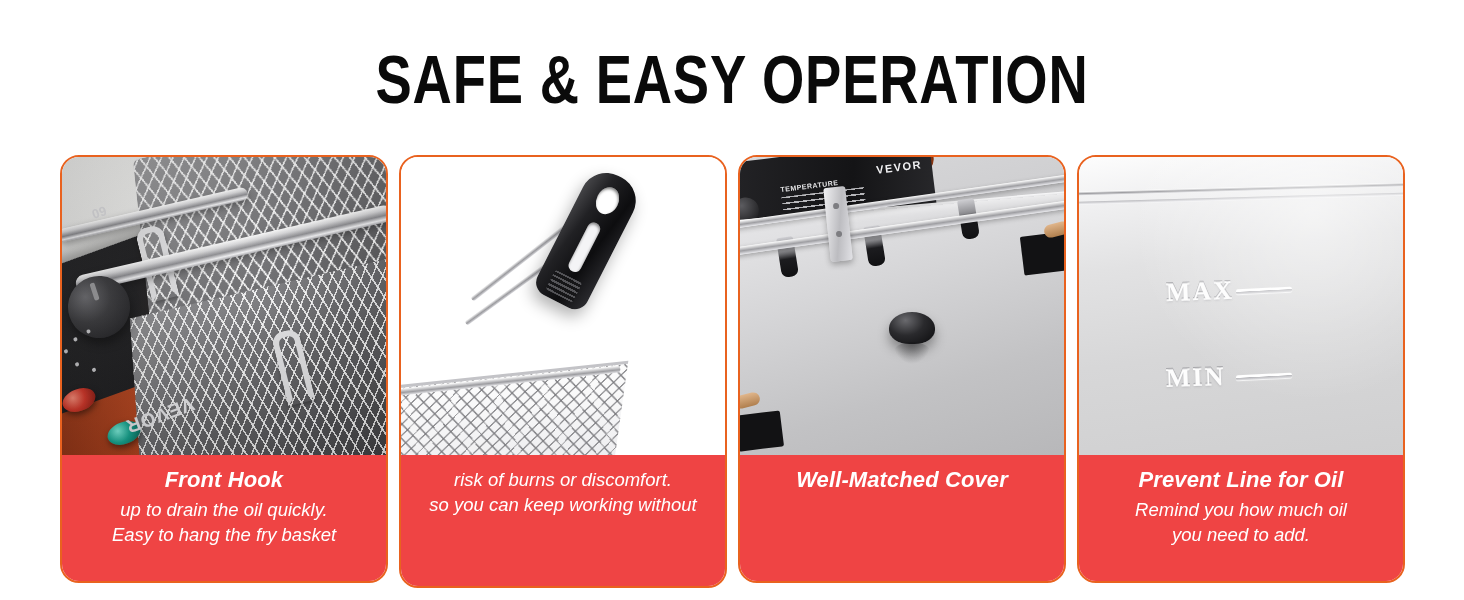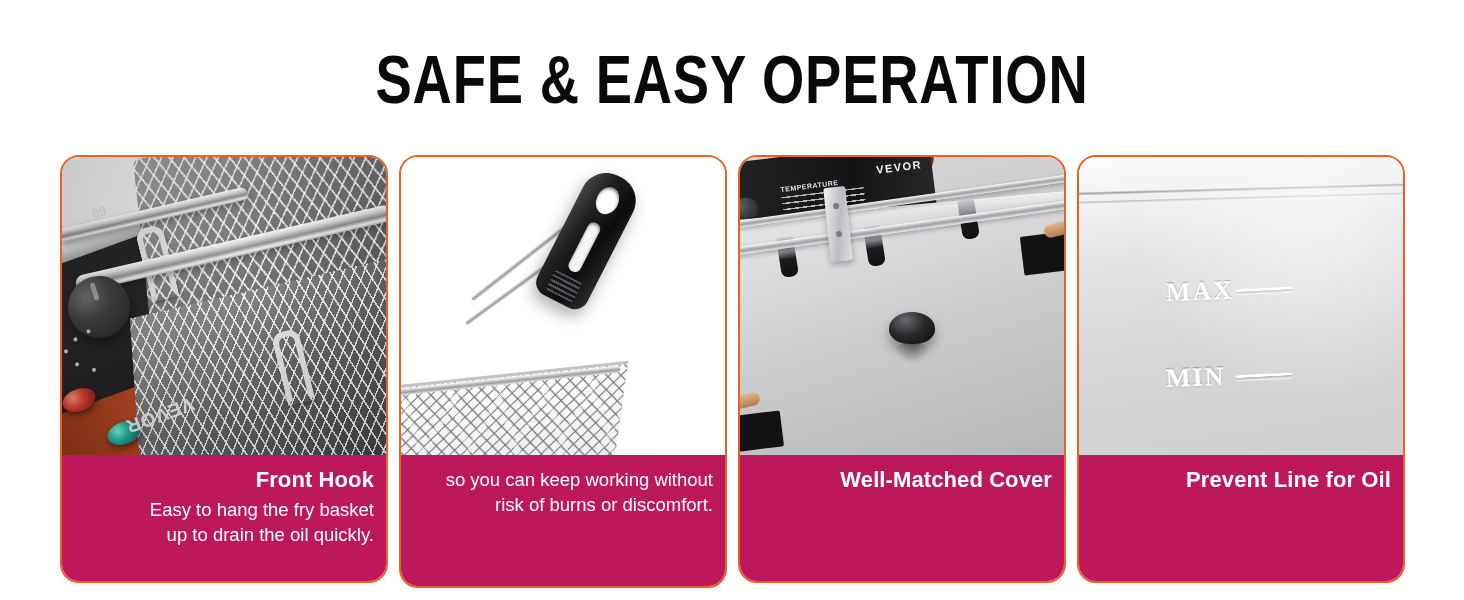--- a/index.html
+++ b/index.html
@@ -61,24 +61,25 @@
   .card.tall { margin-bottom: -5px; }
 
   .card-photo {
     position: relative;
     height: 298px;
     overflow: hidden;
     background: #ffffff;
   }
   .card-caption {
     flex: 1 1 auto;
-    background: #be185d;
+    background: #ef4444;
     padding: 10px 12px 16px 12px;
-    text-align: right;
+    text-align: center;
     color: #ffffff;
+    font-style: italic;
   }
   .caption-title {
     font-size: 22px;
     font-weight: 700;
     line-height: 30px;
     letter-spacing: 0.1px;
     white-space: nowrap;
   }
   .caption-body {
     font-size: 18.5px;
@@ -420,42 +421,42 @@
         </div>
         <div class="dialnum">60</div>
         <div class="led red"></div>
         <div class="led green"></div>
         <div class="brand">VEVOR</div>
         <div class="vignette"></div>
       </div>
       <div class="card-caption">
         <div class="caption-title">Front Hook</div>
         <div class="caption-body">
+          <span class="ln">up to drain the oil quickly.</span>
           <span class="ln">Easy to hang the fry basket</span>
-          <span class="ln">up to drain the oil quickly.</span>
         </div>
       </div>
     </div>
 
     <div class="card tall">
       <div class="card-photo p2">
         <div class="mesh"></div>
         <div class="meshrim"></div>
         <div class="rods"></div>
         <div class="rods r2"></div>
         <div class="handle">
           <div class="hole"></div>
           <div class="slot"></div>
           <div class="grips"></div>
         </div>
       </div>
       <div class="card-caption">
         <div class="caption-body">
+          <span class="ln">risk of burns or discomfort.</span>
           <span class="ln">so you can keep working without</span>
-          <span class="ln">risk of burns or discomfort.</span>
         </div>
       </div>
     </div>
 
     <div class="card">
       <div class="card-photo p3">
         <div class="orange"></div>
         <div class="cpanel">
           <div class="knob3"></div>
           <div class="lbl">TEMPERATURE</div>
@@ -497,17 +498,21 @@
           </div>
           <div class="markrow">
             <div class="emboss">MIN</div>
             <div class="dash"></div>
           </div>
         </div>
         <div class="sheen"></div>
       </div>
       <div class="card-caption">
         <div class="caption-title">Prevent Line for Oil</div>
+        <div class="caption-body">
+          <span class="ln">Remind you how much oil</span>
+          <span class="ln">you need to add.</span>
+        </div>
       </div>
     </div>
 
   </div>
 </div>
 
 </body></html>

